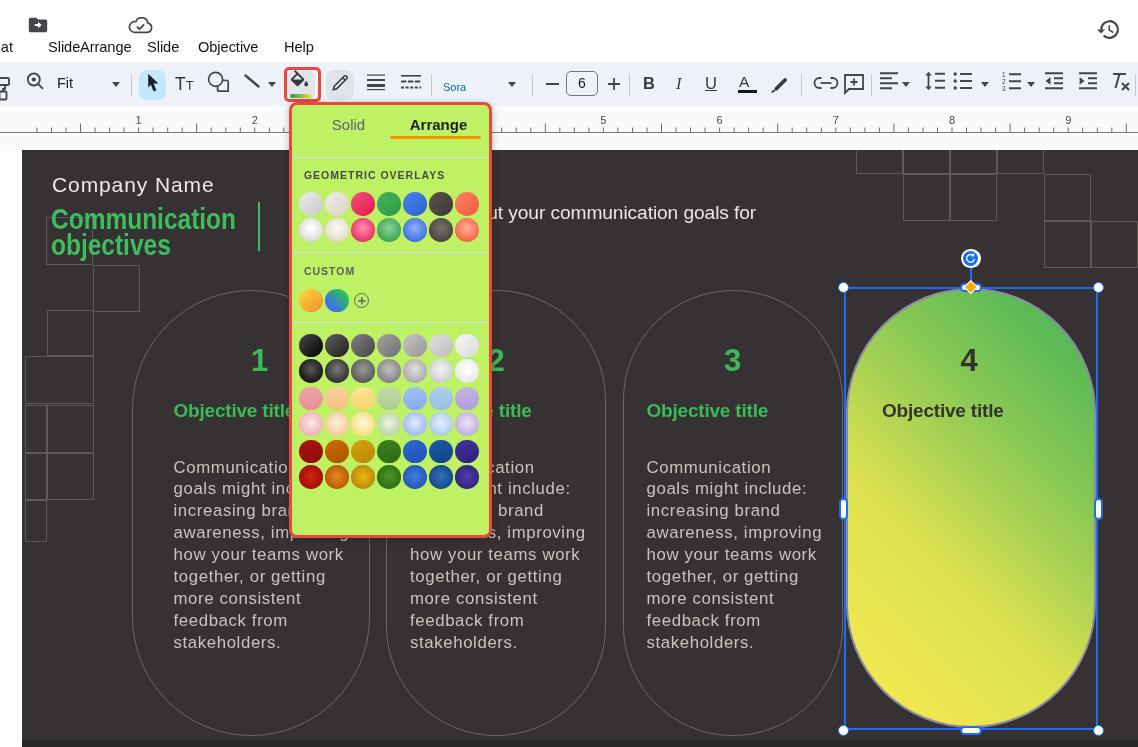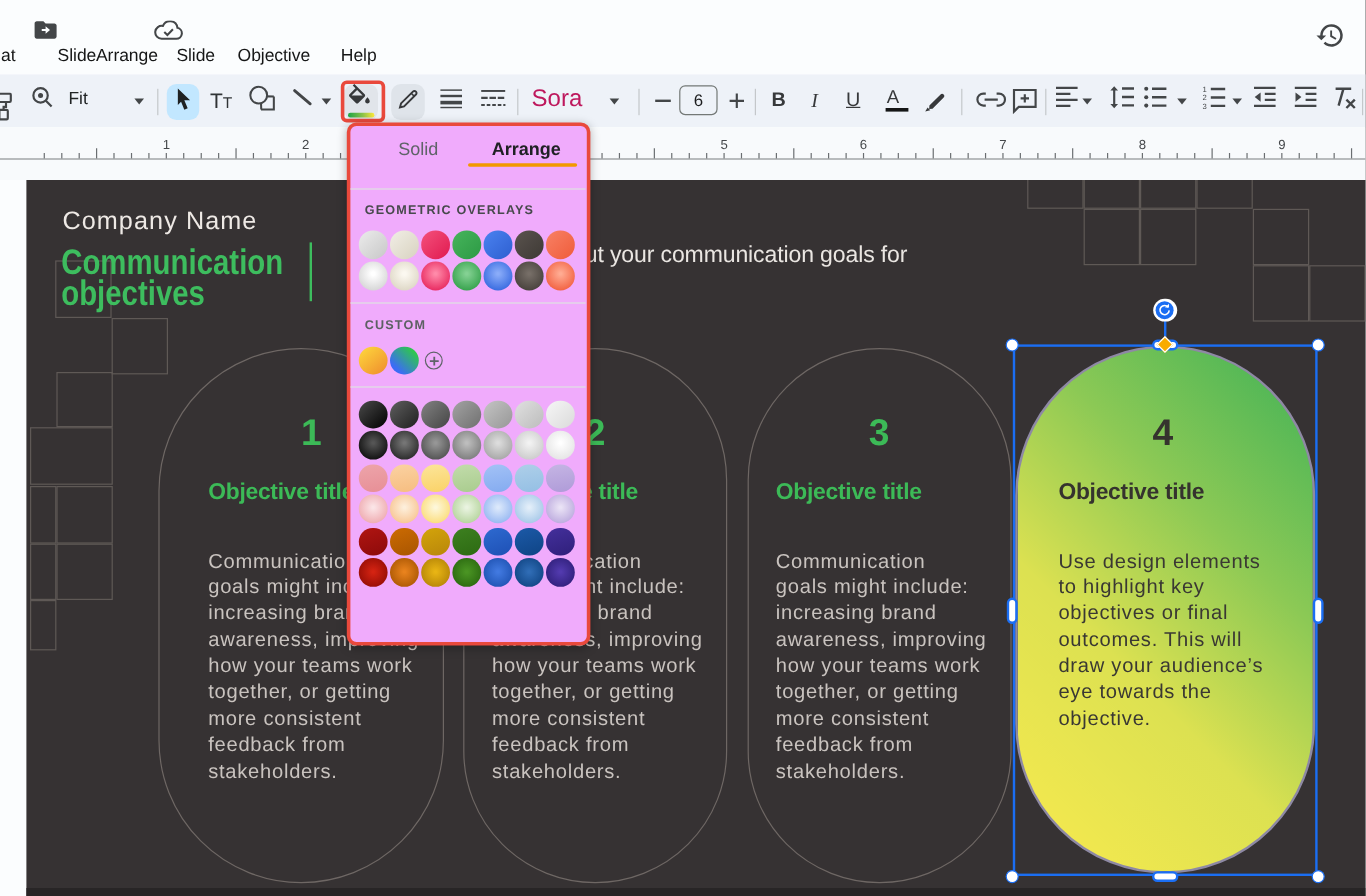--- a/index.html
+++ b/index.html
@@ -85,21 +85,21 @@
     <rect x="3" y="13" width="18" height="3" fill="#434648"></rect>
     <rect x="3" y="18" width="18" height="1.2" fill="#434648"></rect>
   </svg>
 
   <svg class="ticon" style="left:398px" width="26" height="22" viewBox="0 0 26 22">
     <rect x="3" y="4" width="20" height="1.6" fill="#434648"></rect>
     <path d="M3 10.5h5.4M9.9 10.5h5.4M16.8 10.5h5.4" stroke="#434648" stroke-width="1.8"></path>
     <path d="M3 16.5h3M7.6 16.5h3M12.2 16.5h3M16.8 16.5h3M21.4 16.5h1.8" stroke="#434648" stroke-width="1.8"></path>
   </svg>
   <div class="sep" style="left:431px"></div>
-  <div class="abs" style="left:443px;top:71px;font-size:20px;color:#be185d">Sora</div>
+  <div class="abs" style="left:443px;top:81px;font-size:11px;color:#0369a1">Sora</div>
   <div class="abs" style="left:508px;top:82px;width:0;height:0;border-left:4.5px solid transparent;border-right:4.5px solid transparent;border-top:5px solid #434648"></div>
   <div class="sep" style="left:532px"></div>
   <div class="abs" style="left:546px;top:83px;width:13px;height:1.8px;background:#434648"></div>
   <div class="abs" style="left:566px;top:71px;width:32px;height:25px;border:1.4px solid #737876;border-radius:5px;text-align:center;font-size:14px;line-height:22px;color:#1b1c1d">6</div>
   <svg class="ticon" style="left:607px;top:77px" width="14" height="14" viewBox="0 0 14 14">
     <path d="M7 1v12M1 7h12" stroke="#434648" stroke-width="1.8"></path>
   </svg>
   <div class="sep" style="left:629px"></div>
   <div class="abs" style="left:643px;top:74px;font-size:16.5px;font-weight:bold;color:#37393b">B</div>
   <div class="abs" style="left:676px;top:74px;font-size:16.5px;font-style:italic;font-weight:500;color:#37393b;font-family:'Liberation Serif',serif">I</div>
@@ -216,21 +216,20 @@
 <div class="abs" style="left:388px;top:194px;width:172px;text-align:center;font-size:31px;line-height:34px;font-weight:bold;color:#3cba57">2</div>
 <div class="abs" style="left:624.5px;top:194px;width:172px;text-align:center;font-size:31px;line-height:34px;font-weight:bold;color:#3cba57">3</div>
 <div class="abs" style="left:861px;top:194px;width:172px;text-align:center;font-size:31px;line-height:34px;font-weight:bold;color:#35332e">4</div>
 <div class="abs" style="left:151.5px;top:250.1px;font-size:19px;font-weight:bold;color:#3cba57;letter-spacing:-0.2px">Objective title</div>
 <div class="abs" style="left:388px;top:250.1px;font-size:19px;font-weight:bold;color:#3cba57;letter-spacing:-0.2px">Objective title</div>
 <div class="abs" style="left:624.5px;top:250.1px;font-size:19px;font-weight:bold;color:#3cba57;letter-spacing:-0.2px">Objective title</div>
 <div class="abs" style="left:860px;top:250.1px;font-size:19px;font-weight:bold;color:#35332e;letter-spacing:-0.2px">Objective title</div>
 <div class="abs" style="left:151.5px;top:306.5px;font-size:16.8px;line-height:21.9px;letter-spacing:0.62px;color:#c9c3bf;white-space:nowrap">Communication<br>goals might include:<br>increasing brand<br>awareness, improving<br>how your teams work<br>together, or getting<br>more consistent<br>feedback from<br>stakeholders.</div>
 <div class="abs" style="left:388px;top:306.5px;font-size:16.8px;line-height:21.9px;letter-spacing:0.62px;color:#c9c3bf;white-space:nowrap">Communication<br>goals might include:<br>increasing brand<br>awareness, improving<br>how your teams work<br>together, or getting<br>more consistent<br>feedback from<br>stakeholders.</div>
 <div class="abs" style="left:624.5px;top:306.5px;font-size:16.8px;line-height:21.9px;letter-spacing:0.62px;color:#c9c3bf;white-space:nowrap">Communication<br>goals might include:<br>increasing brand<br>awareness, improving<br>how your teams work<br>together, or getting<br>more consistent<br>feedback from<br>stakeholders.</div>
-<div class="abs" style="left:860px;top:306.5px;font-size:16.8px;line-height:21.9px;letter-spacing:0.62px;color:#3a3833;white-space:nowrap">Use design elements<br>to highlight key<br>objectives or final<br>outcomes. This will<br>draw your audience’s<br>eye towards the<br>objective.</div>
 </div>
 
 <div class="abs" style="left:22px;top:740px;width:1116px;height:7px;background:#282526"></div>
 
 <div id="sel">
 <div class="abs" style="left:843.5px;top:287px;width:254.5px;height:443px;border:2px solid #1b6ef3"></div>
 <div class="abs" style="left:969.75px;top:267px;width:2.5px;height:20px;background:#1b6ef3"></div>
 <div class="abs" style="left:961px;top:248.5px;width:19.5px;height:19.5px;border-radius:50%;background:#fff"></div>
 <div class="abs" style="left:963.3px;top:250.8px;width:15px;height:15px;border-radius:50%;background:#1b6ef3"></div>
 <svg class="abs" style="left:963.3px;top:250.8px" width="15" height="15" viewBox="0 0 16 16">
@@ -241,21 +240,21 @@
 <div class="abs" style="left:1092.5px;top:281.5px;width:11px;height:11px;border-radius:50%;background:#fff;border:1.5px solid #1b6ef3"></div>
 <div class="abs" style="left:838.0px;top:724.5px;width:11px;height:11px;border-radius:50%;background:#fff;border:1.5px solid #1b6ef3"></div>
 <div class="abs" style="left:1092.5px;top:724.5px;width:11px;height:11px;border-radius:50%;background:#fff;border:1.5px solid #1b6ef3"></div>
 <div class="abs" style="left:959.75px;top:282.5px;width:22px;height:9px;border-radius:4.5px;background:#fff;border:2px solid #1b6ef3"></div>
 <div class="abs" style="left:959.75px;top:725.5px;width:22px;height:9px;border-radius:4.5px;background:#fff;border:2px solid #1b6ef3"></div>
 <div class="abs" style="left:839px;top:497.5px;width:9px;height:22px;border-radius:4.5px;background:#fff;border:2px solid #1b6ef3"></div>
 <div class="abs" style="left:1093.5px;top:497.5px;width:9px;height:22px;border-radius:4.5px;background:#fff;border:2px solid #1b6ef3"></div>
 <div class="abs" style="left:965.9px;top:282.2px;width:9.6px;height:9.6px;background:#f9ab00;border:1px solid #fff;transform:rotate(45deg)"></div>
 </div>
 
-<div id="panel" class="abs" style="left:288.5px;top:102px;width:203.5px;height:436px;background:#f0abfc;border:3.5px solid #e9493c;border-radius:8px;box-shadow:0 2px 8px rgba(0,0,0,.25)">
+<div id="panel" class="abs" style="left:288.5px;top:102px;width:203.5px;height:436px;background:#bef264;border:3.5px solid #e9493c;border-radius:8px;box-shadow:0 2px 8px rgba(0,0,0,.25)">
 <div class="abs" style="left:8px;top:11px;width:98px;text-align:center;font-size:15px;color:#5f6368">Solid</div>
 <div class="abs" style="left:98px;top:11px;width:98px;text-align:center;font-size:15px;font-weight:bold;color:#202124">Arrange</div>
 <div class="abs" style="left:98.1px;top:30.5px;width:91.1px;height:3.2px;background:#f29900;border-radius:2px"></div>
 <div class="abs" style="left:0;top:51.5px;width:196.5px;height:1px;background:#dfe1e1"></div>
 <div class="abs" style="left:12.4px;top:64.1px;font-size:10.5px;font-weight:bold;letter-spacing:1px;color:#47494c">GEOMETRIC OVERLAYS</div>
 <div class="abs" style="left:7.5px;top:87.0px;width:23.7px;height:23.7px;border-radius:50%;background:linear-gradient(135deg,#ececec,#c7c7c7)"></div>
 <div class="abs" style="left:33.6px;top:87.0px;width:23.7px;height:23.7px;border-radius:50%;background:linear-gradient(135deg,#f1eee6,#d8d2c0)"></div>
 <div class="abs" style="left:59.6px;top:87.0px;width:23.7px;height:23.7px;border-radius:50%;background:linear-gradient(135deg,#f4517c,#e01a50)"></div>
 <div class="abs" style="left:85.7px;top:87.0px;width:23.7px;height:23.7px;border-radius:50%;background:linear-gradient(135deg,#47b45c,#2c9a44)"></div>
 <div class="abs" style="left:111.7px;top:87.0px;width:23.7px;height:23.7px;border-radius:50%;background:linear-gradient(135deg,#4b82f0,#2e5fd0)"></div>

